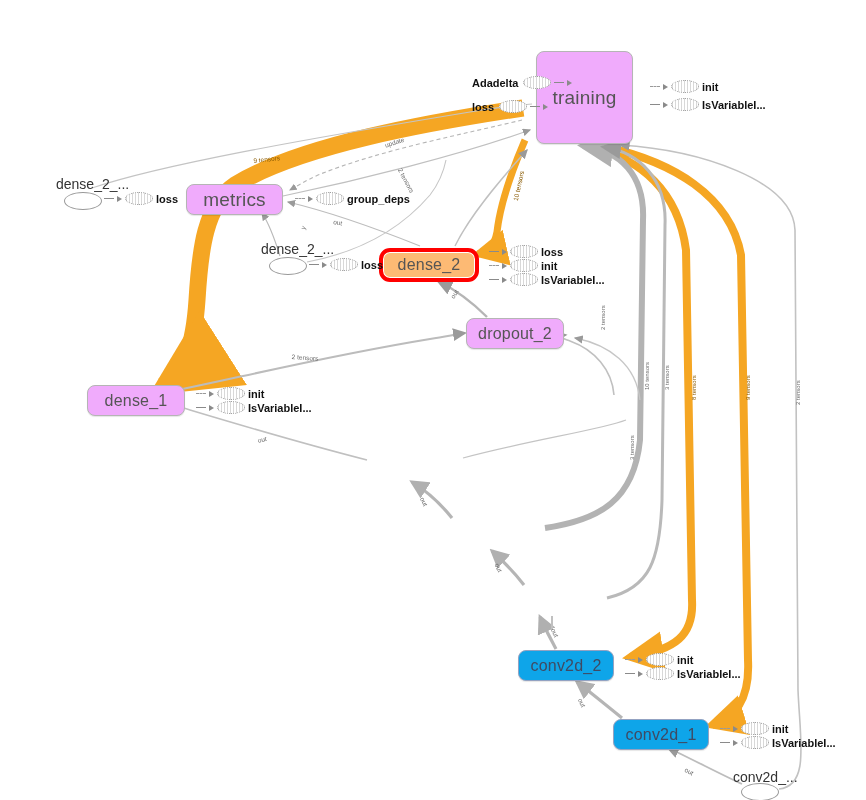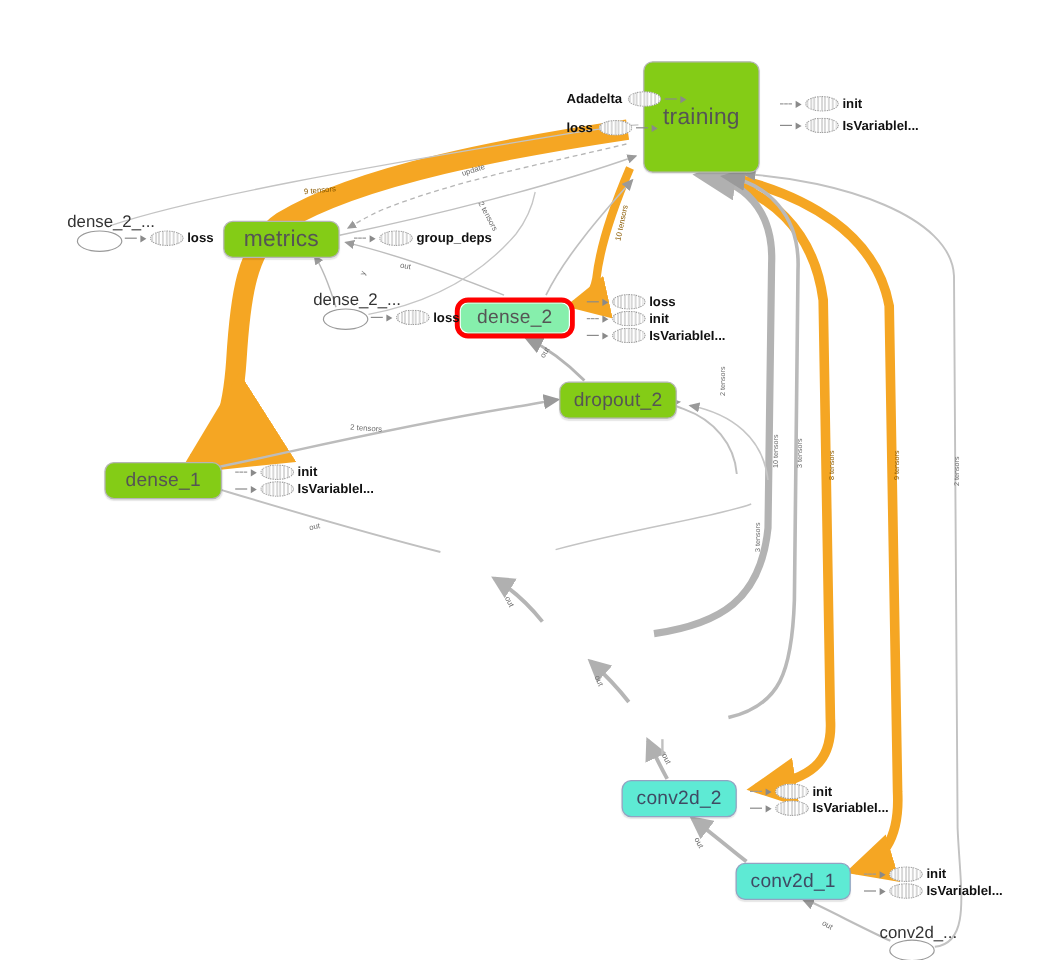--- a/index.html
+++ b/index.html
@@ -26,39 +26,39 @@
   }
   
   .node {
     position: absolute;
     box-sizing: border-box;
     display: flex;
     align-items: center;
     justify-content: center;
     border-radius: 8px;
     border: 1px solid #b5b5b5;
-    background: #84cc16;
+    background: #f0abfc;
     color: #555555;
     font-size: 16px;
     letter-spacing: .2px;
     white-space: nowrap;
     box-shadow: 0 1px 1px rgba(0,0,0,.10);
   }
   .node.big {
     font-size: 19px;
   }
   .node.conv {
-    background: #5eead4;
+    background: #0ea5e9;
     border-color: #93a2c2;
     color: #3f4a63;
   }
   .node.highlight {
     border: 4px solid #ff0000;
     border-radius: 11px;
-    background: #86efac;
+    background: #fdba74;
     box-shadow: 0 0 0 1px #ffffff inset;
   }
   
   .ellipse-node {
     position: absolute;
   }
   .ellipse-node .ell {
     width: 100%;
     height: 100%;
     border: 1px solid #9a9a9a;

